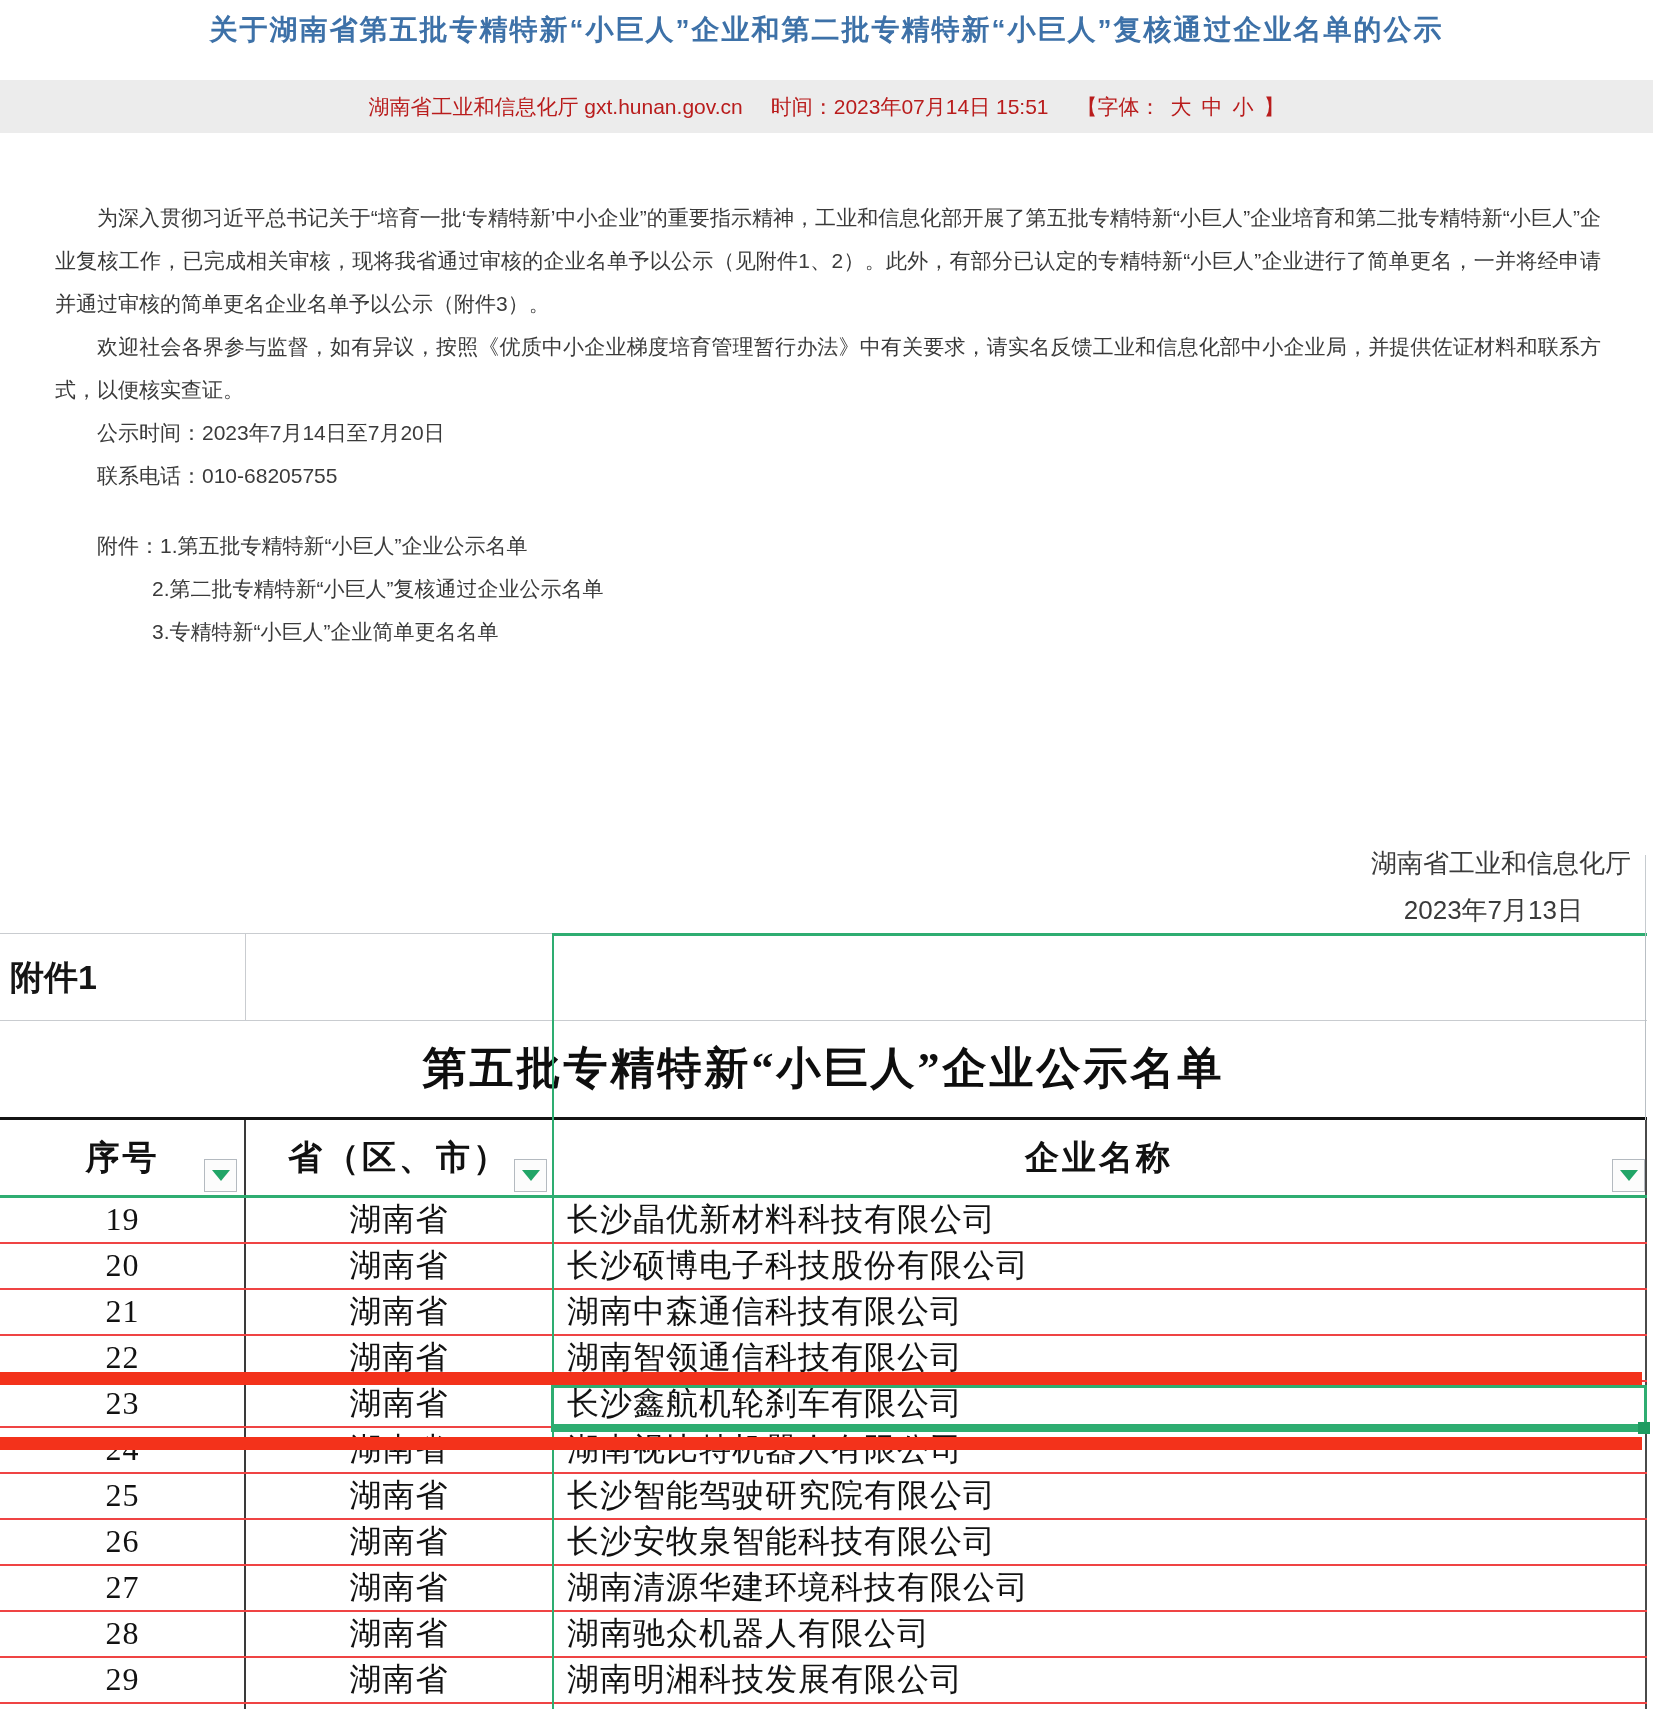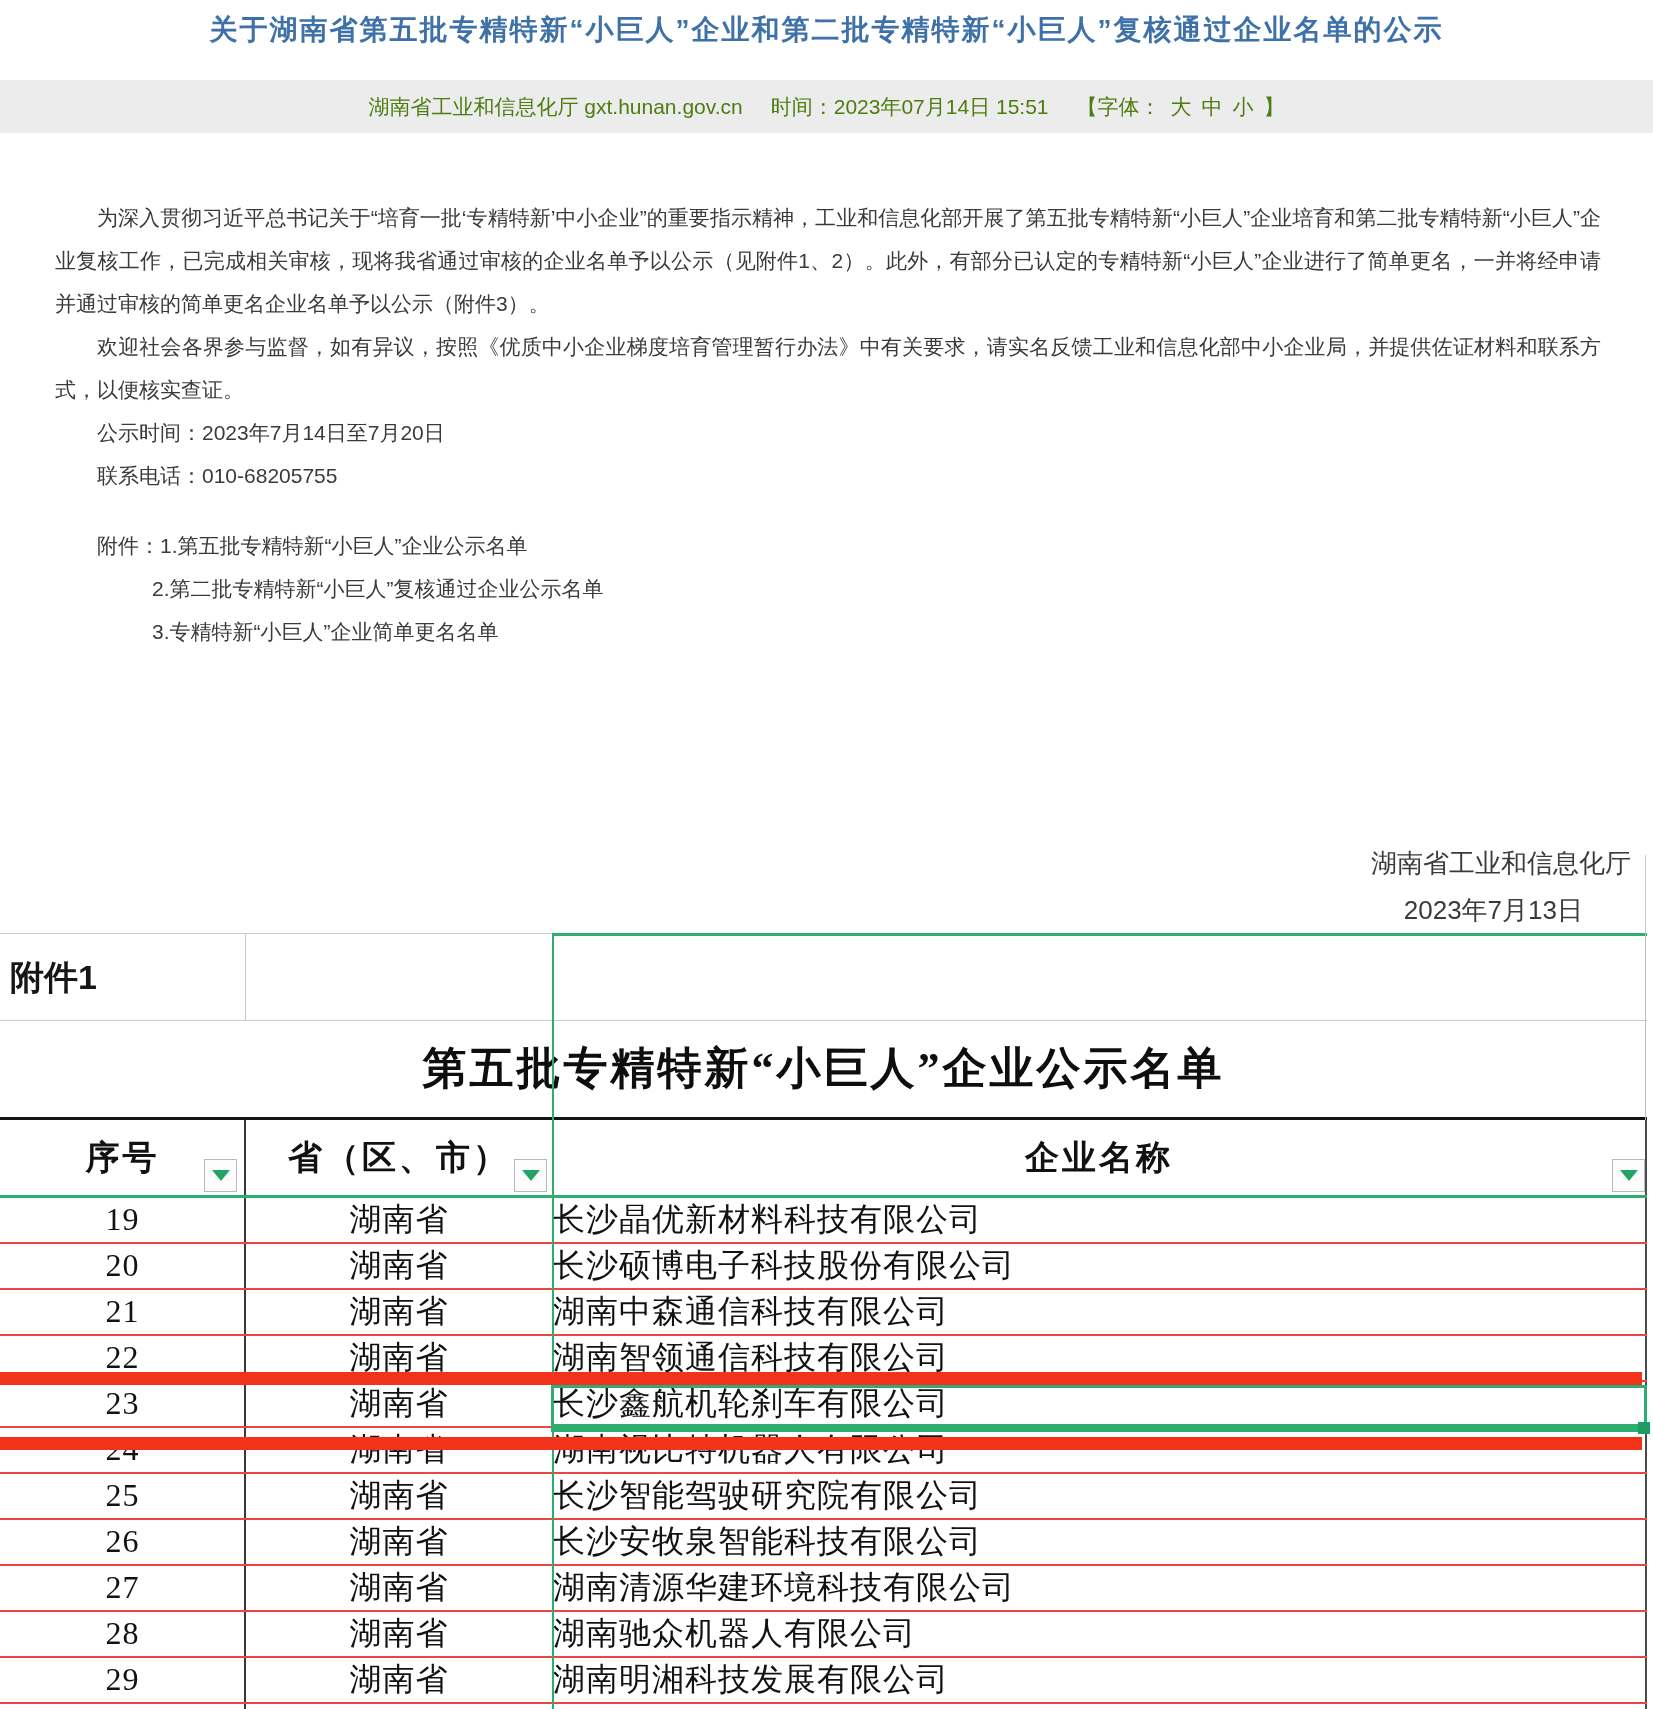--- a/index.html
+++ b/index.html
@@ -10,21 +10,21 @@
   }
   
   .doc-title{
     position:absolute; top:8px; left:30px; right:30px;
     text-align:center; font-size:28px; font-weight:bold; color:#3D71A8;
     letter-spacing:2px; line-height:1.6;
   }
   .meta-bar{
     position:absolute; top:80px; left:0; width:100%; height:53px;
     background:#ECECEC; display:flex; align-items:center; justify-content:center;
-    gap:28px; font-size:21px; color:#4d7c0f;text-align:right;
+    gap:28px; font-size:21px; color:#b91c1c;text-align:right;
   }
   .meta-item{ white-space:nowrap; }
   .font-switch{ display:flex; gap:10px; }
   .font-size-link{ cursor:pointer; }
   .content{
     position:absolute; top:196px; left:55px; right:52px;
     font-size:21px; line-height:43px; color:#3a3a3a; text-align:justify;
   }
   .content p{ text-indent:42px; }
   .att-first{ margin-top:27px; }
@@ -72,21 +72,21 @@
   }
   .fbtn-no{ left:204px; } .fbtn-prov{ left:514px; } .fbtn-comp{ left:1612px; }
   .tri-down{ width:0; height:0; border-left:9px solid transparent;
     border-right:9px solid transparent; border-top:11px solid #21A567; }
 
   .rows{ position:absolute; left:0; top:265px; width:1647px; z-index:1; }
   .trow{ height:46px; display:flex; border-bottom:2px solid #ef4444; }
   .tcell{ font-size:32px; line-height:43px; letter-spacing:1px; color:#121212; overflow:hidden; white-space:nowrap; }
   .c-no{ width:245px; text-align:center; }
   .c-prov{ width:308px; text-align:center; }
-  .c-comp{ flex:1; text-align:left; }
+  .c-comp{ flex:1; padding-left:14px; text-align:left; }
 
   
   .red-top   { position:absolute; left:0; top:439px; width:1642px; height:13px; background:#F3321B; z-index:6; }
   .red-bottom{ position:absolute; left:0; top:504px; width:1642px; height:13px; background:#F3321B; z-index:6; }
   .green-rect{
     position:absolute; left:551px; top:452px; width:1096px; height:47px;
     border:3px solid #2EAD71; border-bottom-width:8px; z-index:7; background:transparent;
   }
   .fill-handle{ position:absolute; left:1638px; top:489px; width:12px; height:12px; background:#1E9C61; z-index:8; }
 </style>

